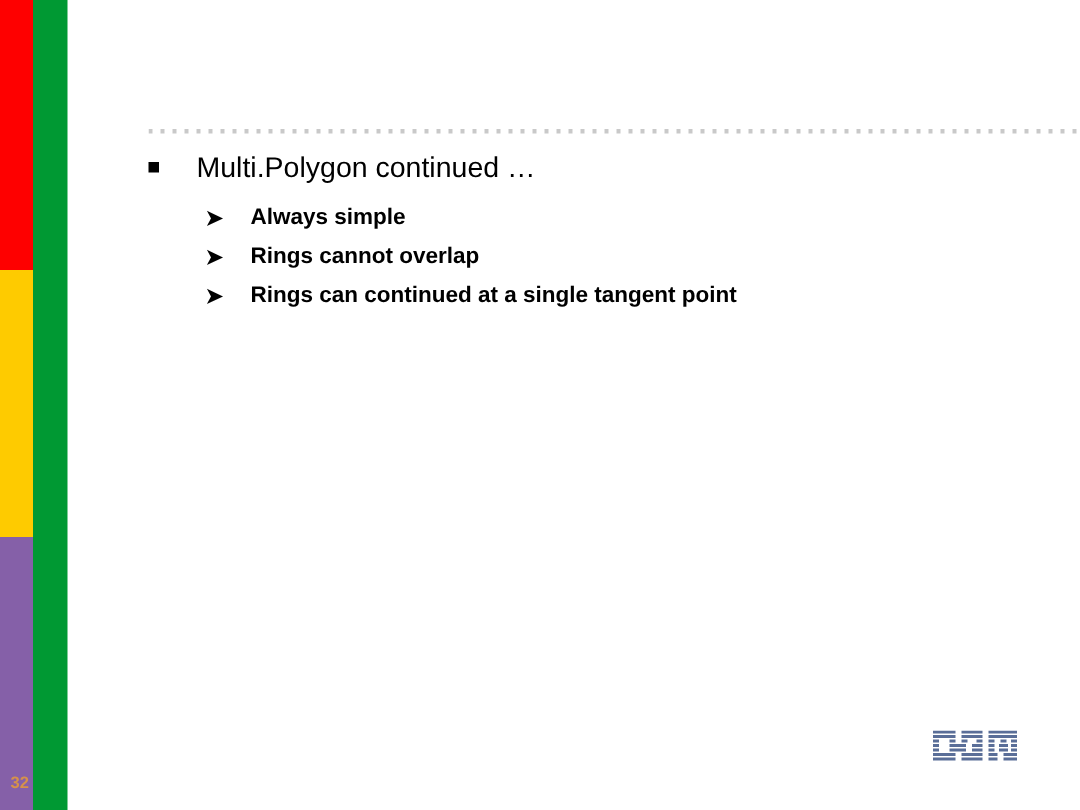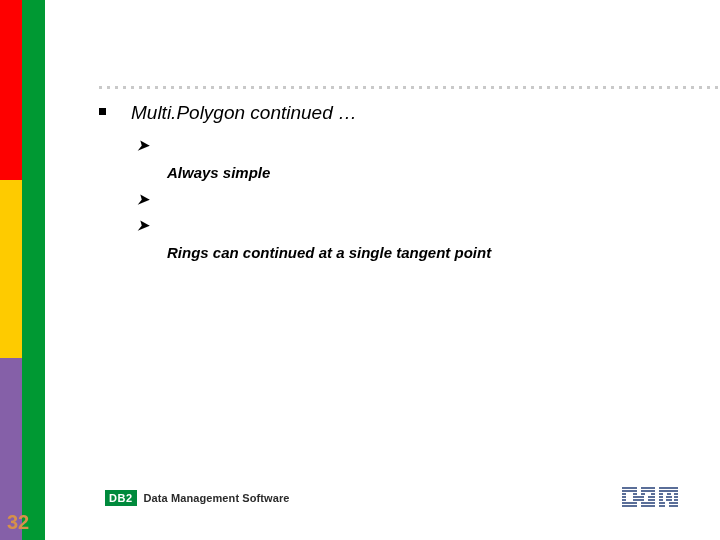--- a/index.html
+++ b/index.html
@@ -34,21 +34,21 @@
     width: 23px;
     height: 540px;
     background: #009933;
   }
 
   
   .page-number {
     position: absolute;
     left: 7px;
     top: 514px;
-    font-size: 20px;
+    font-size: 11px;
     font-weight: bold;
     color: #d6914a;
     letter-spacing: 0px;
     line-height: 17px;
   }
 
   
   .title {
     position: absolute;
     left: 99px;
@@ -70,21 +70,20 @@
     background-size: 8px 3px;
     background-repeat: repeat-x;
   }
 
   
   .content {
     position: absolute;
     left: 99px;
     top: 100px;
     right: 10px;
-    font-style: italic;
   }
   .bullet-l1 {
     display: flex;
     align-items: flex-start;
     font-size: 19px;
     color: #000000;
     line-height: 26px;
     margin-bottom: 6px;
   }
   .bullet-l1 .marker {
@@ -117,21 +116,21 @@
     line-height: 26px;
   }
   .bullet-l2 .marker {
     width: 30px;
     flex: 0 0 30px;
     font-size: 14px;
     line-height: 26px;
     text-align: left;
     padding-left: 38px;
   }
-  .bullet-l2 .txt { white-space: nowrap; margin-top: 28px; }
+  .bullet-l2 .txt { white-space: nowrap; }
 
   
   .footer-logo {
     position: absolute;
     left: 105px;
     top: 490px;
     display: flex;
     align-items: center;
   }
   .db2-badge {
@@ -184,33 +183,30 @@
       <span class="txt">Multi.Polygon continued …</span>
     </div>
 
     <ul class="sublist">
       <li class="bullet-l2">
         <span class="marker">➤</span>
         <span class="txt">Always simple</span>
       </li>
       <li class="bullet-l2">
         <span class="marker">➤</span>
+        <span class="txt">Rings cannot overlap</span>
       </li>
       <li class="bullet-l2">
         <span class="marker">➤</span>
         <span class="txt">Rings can continued at a single tangent point</span>
       </li>
     </ul>
 
   </div>
 
-  <div class="footer-logo">
-    <span class="db2-badge">DB2</span>
-    <span class="footer-text">Data Management Software</span>
-  </div>
 
   <div class="ibm-logo">
     <svg width="56" height="21" viewBox="0 0 56 21" xmlns="http://www.w3.org/2000/svg" aria-hidden="true">
       <g fill="#5a6e98">
 
         <rect x="0" y="0" width="15" height="2"></rect>
         <rect x="19" y="0" width="14" height="2"></rect>
         <rect x="37" y="0" width="19" height="2"></rect>
 
         <rect x="0" y="3" width="15" height="2"></rect>

